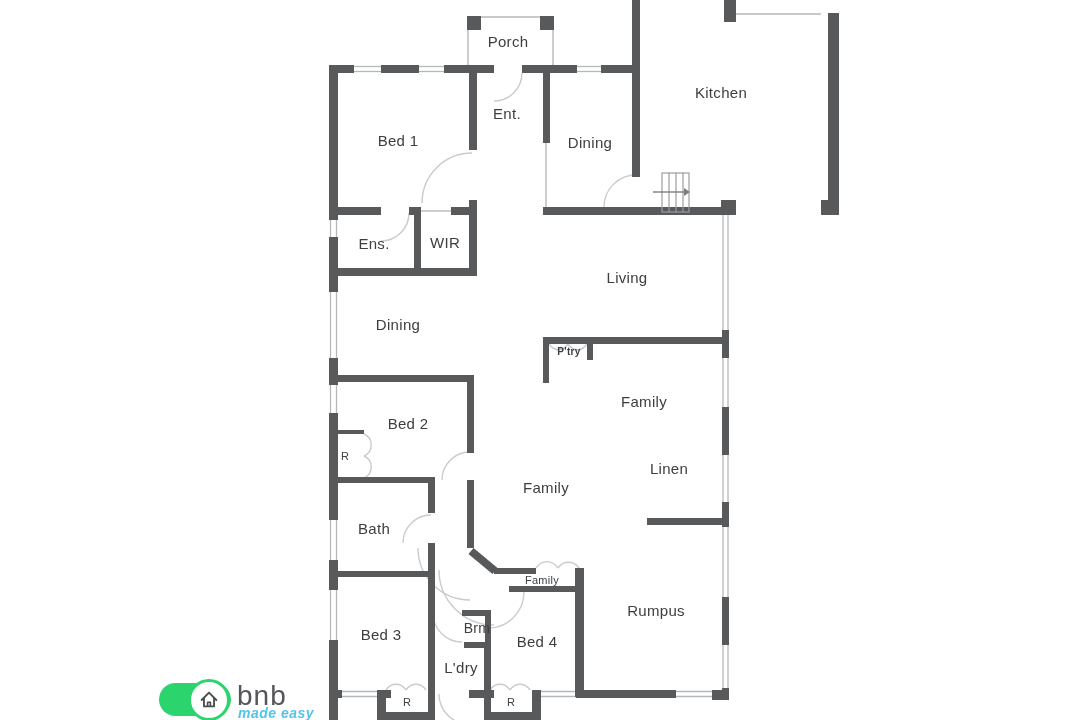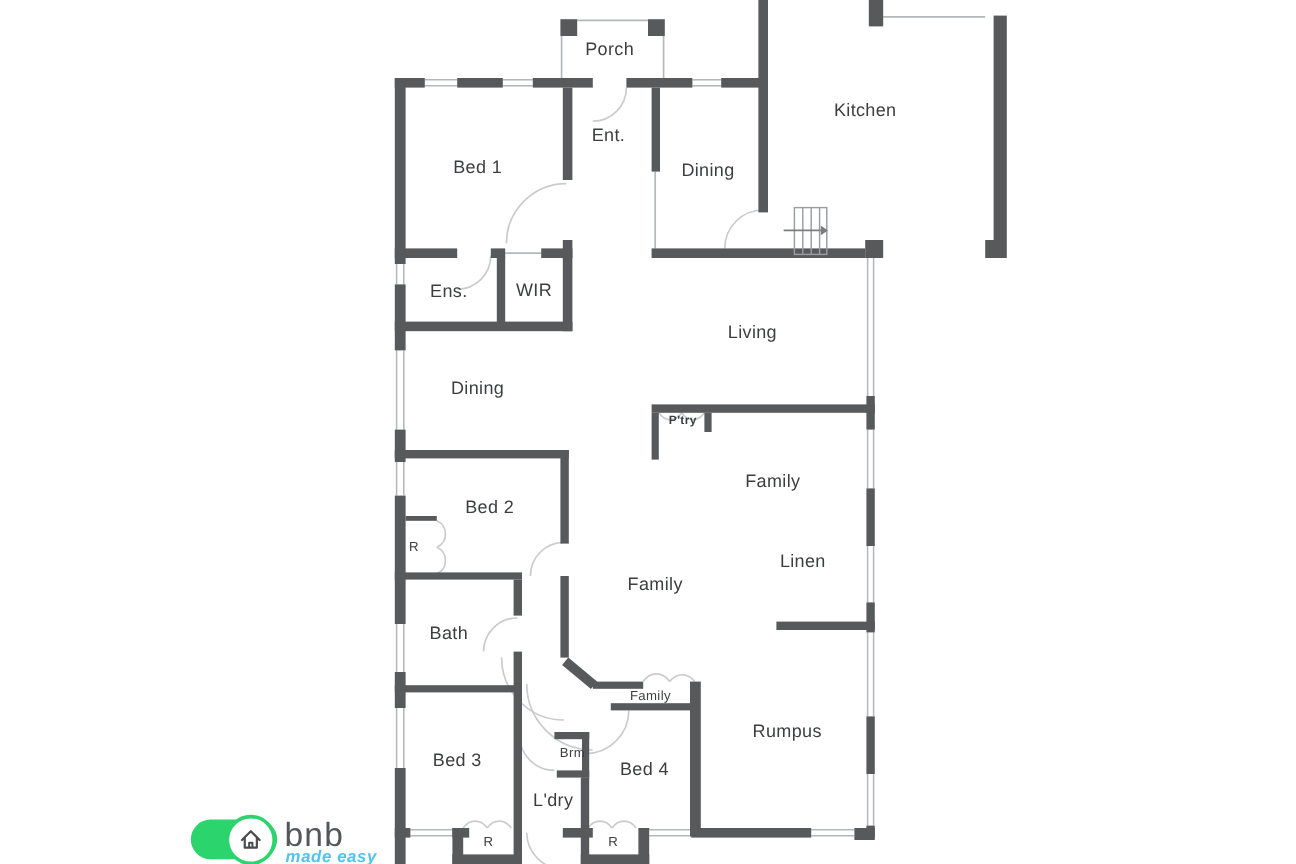--- a/index.html
+++ b/index.html
@@ -2,21 +2,21 @@
 <html style="--wall: #58595b; --window_line: #b5b8ba; --arc: #c9cbcd; --text: #3d3e40; --logo_green: #2cd46e; --logo_blue: #53c3eb; --logo_gray: #55565a;"><head>
 <meta charset="utf-8">
 <style>
   html,body{margin:0;padding:0;background:#fff;}
   .stage{position:relative;width:1080px;height:720px;background:#fff;overflow:hidden;
          font-family:"Liberation Sans", sans-serif;margin-left:24px;}
   .lbl{position:absolute;transform:translate(-50%,-50%);font-size:15px;color:var(--text,#3d3e40);
        letter-spacing:.3px;white-space:nowrap;}
   .lbl.sm{font-size:11px;}
   .lbl.p{font-size:10px;font-weight:bold;}
-  .lbl.xs{font-size:11px;}
+  .lbl.xs{font-size:14px;}
   svg#plan-svg{position:absolute;left:0;top:0;}
   .w{fill:var(--wall,#58595b);}
   .wl{stroke:var(--window_line,#b5b8ba);stroke-width:1.3;}
   .tl{stroke:var(--window_line,#b5b8ba);stroke-width:1.4;}
   .arc{stroke:var(--arc,#c9cbcd);stroke-width:1.4;fill:none;}
   .st{stroke:#9a9da0;stroke-width:1.2;fill:none;}
   .ar{stroke:#7b7e81;stroke-width:1.4;}
   .diag{stroke:var(--wall,#58595b);stroke-width:8;}
   .logo-pill{position:absolute;left:135px;top:683px;width:72px;height:33px;border-radius:17px;
              background:var(--logo_green,#2cd46e);}

